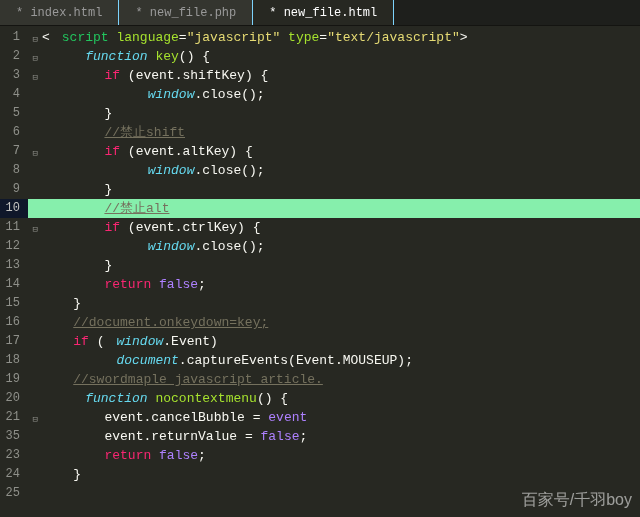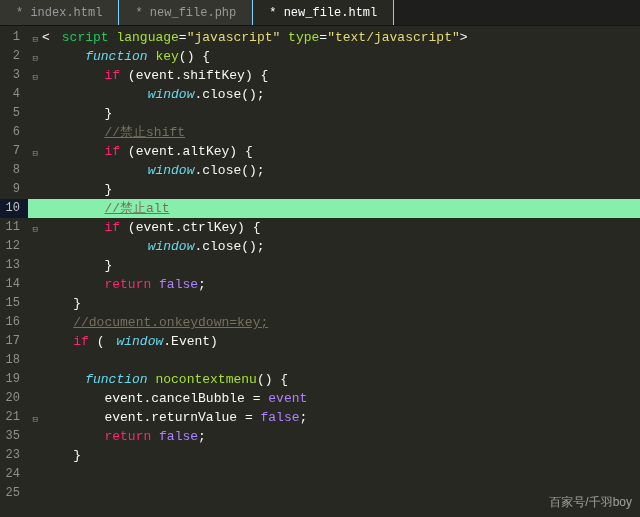--- a/index.html
+++ b/index.html
@@ -88,21 +88,21 @@
   .t-fn { color: #a6e22e; text-align: center; }
   .t-id { color: #f8f8f2; }
   .t-comm { color: #75715e; text-decoration: underline; }
   .t-const { color: #ae81ff; }
   .t-punct { color: #f8f8f2; }
   .watermark {
     position: absolute;
     bottom: 6px;
     right: 8px;
     color: rgba(255,255,255,0.55);
-    font-size: 12px;
+    font-size: 16px;
     font-family: sans-serif;
   }
 </style>
 </head>
 <body>
 
 <div class="tab-bar">
   <div class="tab">* index.html</div>
   <div class="tab">* new_file.php</div>
   <div class="tab active">* new_file.html</div>
@@ -147,21 +147,22 @@
       <div class="line"><span class="t-id">            </span><span class="t-kw">window</span><span class="t-punct">.</span><span class="t-id">close</span><span class="t-punct">();</span></div>
       <div class="line"><span class="t-id">        </span><span class="t-punct">}</span></div>
       <div class="line highlight"><span class="t-id">        </span><span class="t-comm">//禁止alt</span></div>
       <div class="line"><span class="t-id">        </span><span class="t-kw2">if</span><span class="t-id"> </span><span class="t-punct">(</span><span class="t-id">event</span><span class="t-punct">.</span><span class="t-id">ctrlKey</span><span class="t-punct">)</span><span class="t-id"> </span><span class="t-punct">{</span></div>
       <div class="line"><span class="t-id">            </span><span class="t-kw">window</span><span class="t-punct">.</span><span class="t-id">close</span><span class="t-punct">();</span></div>
       <div class="line"><span class="t-id">        </span><span class="t-punct">}</span></div>
       <div class="line"><span class="t-id">        </span><span class="t-kw2">return</span><span class="t-id"> </span><span class="t-const">false</span><span class="t-punct">;</span></div>
       <div class="line"><span class="t-id">    </span><span class="t-punct">}</span></div>
       <div class="line"><span class="t-id">    </span><span class="t-comm">//document.onkeydown=key;</span></div>
       <div class="line"><span class="t-id">    </span><span class="t-kw2">if</span><span class="t-id"> </span><span class="t-punct">(</span><span class="t-kw">window</span><span class="t-punct">.</span><span class="t-id">Event</span><span class="t-punct">)</span></div>
-      <div class="line"><span class="t-id">    </span></div>
+      <div class="line"><span class="t-id">        </span><span class="t-kw">document</span><span class="t-punct">.</span><span class="t-id">captureEvents</span><span class="t-punct">(</span><span class="t-id">Event</span><span class="t-punct">.</span><span class="t-id">MOUSEUP</span><span class="t-punct">);</span></div>
+      <div class="line"><span class="t-id">    </span><span class="t-comm">//swordmaple javascript article.</span></div>
       <div class="line"><span class="t-id">    </span><span class="t-kw">function</span><span class="t-id"> </span><span class="t-fn">nocontextmenu</span><span class="t-punct">()</span><span class="t-id"> </span><span class="t-punct">{</span></div>
       <div class="line"><span class="t-id">        </span><span class="t-id">event</span><span class="t-punct">.</span><span class="t-id">cancelBubble</span><span class="t-id"> </span><span class="t-op">=</span><span class="t-id"> </span><span class="t-const">event</span></div>
       <div class="line"><span class="t-id">        </span><span class="t-id">event</span><span class="t-punct">.</span><span class="t-id">returnValue</span><span class="t-id"> </span><span class="t-op">=</span><span class="t-id"> </span><span class="t-const">false</span><span class="t-punct">;</span></div>
       <div class="line"><span class="t-id">        </span><span class="t-kw2">return</span><span class="t-id"> </span><span class="t-const">false</span><span class="t-punct">;</span></div>
       <div class="line"><span class="t-id">    </span><span class="t-punct">}</span></div>
     </div>
 </div>
 
 <div class="watermark">百家号/千羽boy</div>
 

